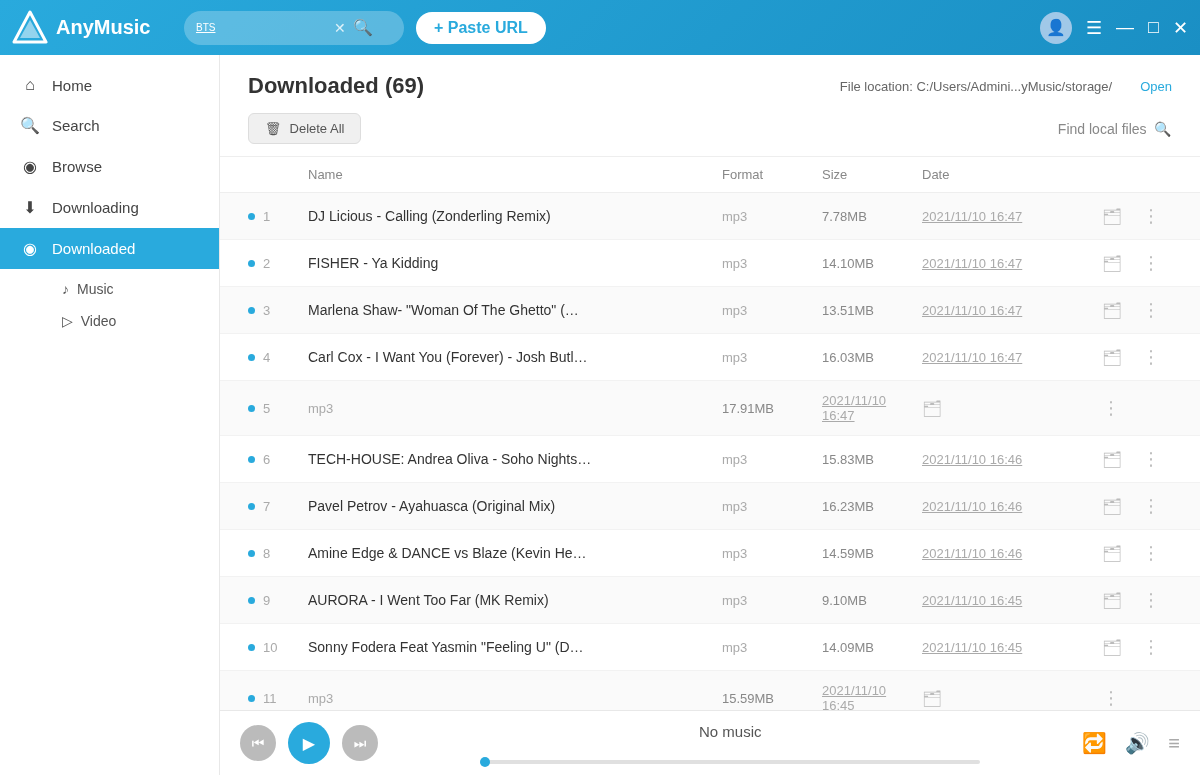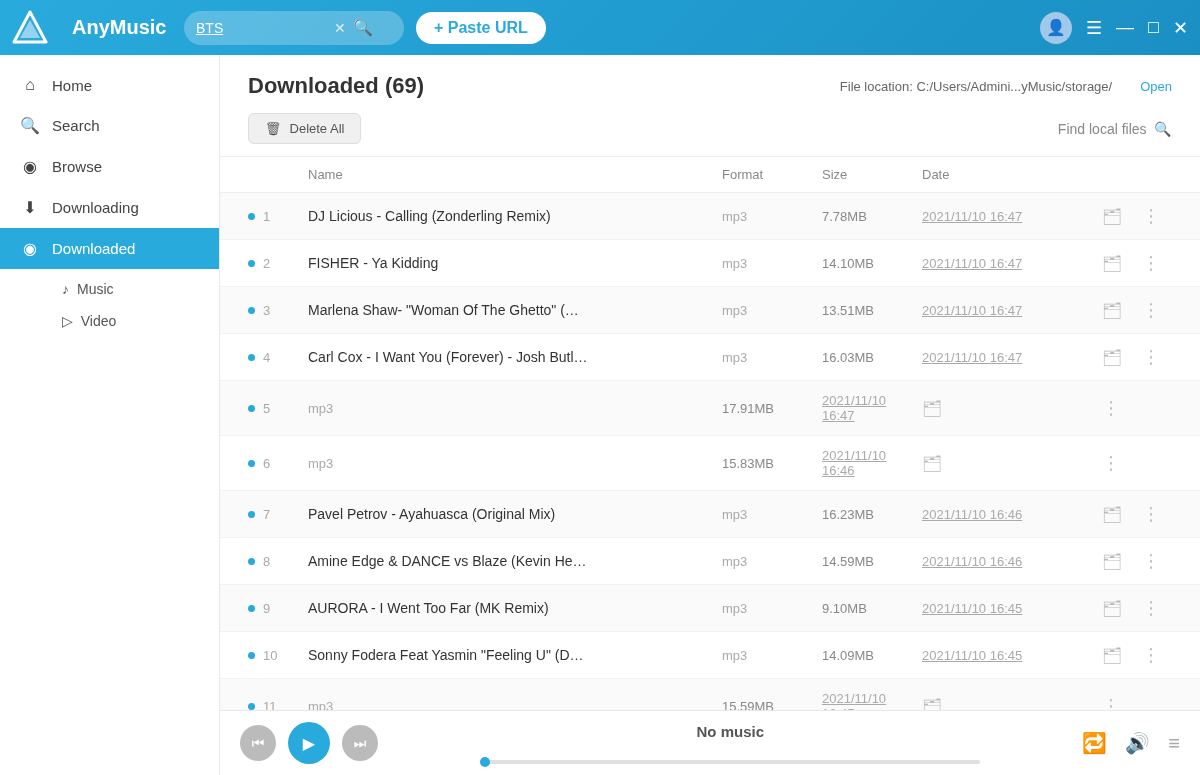--- a/index.html
+++ b/index.html
@@ -10,21 +10,21 @@
       background: linear-gradient(135deg, #29aadd, #1a8fc4);
       height: 55px;
       display: flex;
       align-items: center;
       padding: 0 12px;
       gap: 12px;
     }
     .logo-area {
       display: flex;
       align-items: center;
-      gap: 24px;
+      gap: 8px;
       color: white;
       font-size: 20px;
       font-weight: bold;
       min-width: 160px;
     }
     .logo-icon {
       width: 36px;
       height: 36px;
     }
     .search-bar {
@@ -35,21 +35,21 @@
       padding: 0 12px;
       gap: 8px;
       width: 220px;
       height: 34px;
     }
     .search-bar input {
       background: transparent;
       border: none;
       outline: none;
       color: white;
-      font-size: 14px;
+      font-size: 10px;
       width: 130px;
       text-decoration: underline;
     }
     .search-bar input::placeholder { color: rgba(255,255,255,0.7); }
     .search-clear { color: rgba(255,255,255,0.8); cursor: pointer; font-size: 14px; }
     .search-icon-btn { color: rgba(255,255,255,0.8); cursor: pointer; }
     .paste-btn {
       background: white;
       color: #29aadd;
       border: none;
@@ -273,21 +273,21 @@
     }
     .player-info {
       flex: 1;
       display: flex;
       flex-direction: column;
       align-items: center;
     }
     .player-no-music {
       font-size: 15px;
       color: #555;
-      font-weight: 700;
+      font-weight: 400;
       margin-bottom: 20px;
     }
     .player-progress {
       width: 500px;
       height: 4px;
       background: #e0e0e0;
       border-radius: 2px;
       position: relative;
     }
     .player-progress-dot {
@@ -458,20 +458,21 @@
       <div class="row-size">17.91MB</div>
       <div class="row-date">2021/11/10 16:47</div>
       <div class="row-folder">🗂</div>
       <div class="row-more">⋮</div>
     </div>
           <div class="table-row">
       <div class="row-num">
         <span class="row-dot"></span>
         <span>6</span>
       </div>
+      <div class="row-name">TECH-HOUSE: Andrea Oliva - Soho Nights…</div>
       <div class="row-format">mp3</div>
       <div class="row-size">15.83MB</div>
       <div class="row-date">2021/11/10 16:46</div>
       <div class="row-folder">🗂</div>
       <div class="row-more">⋮</div>
     </div>
           <div class="table-row">
       <div class="row-num">
         <span class="row-dot"></span>
         <span>7</span>

